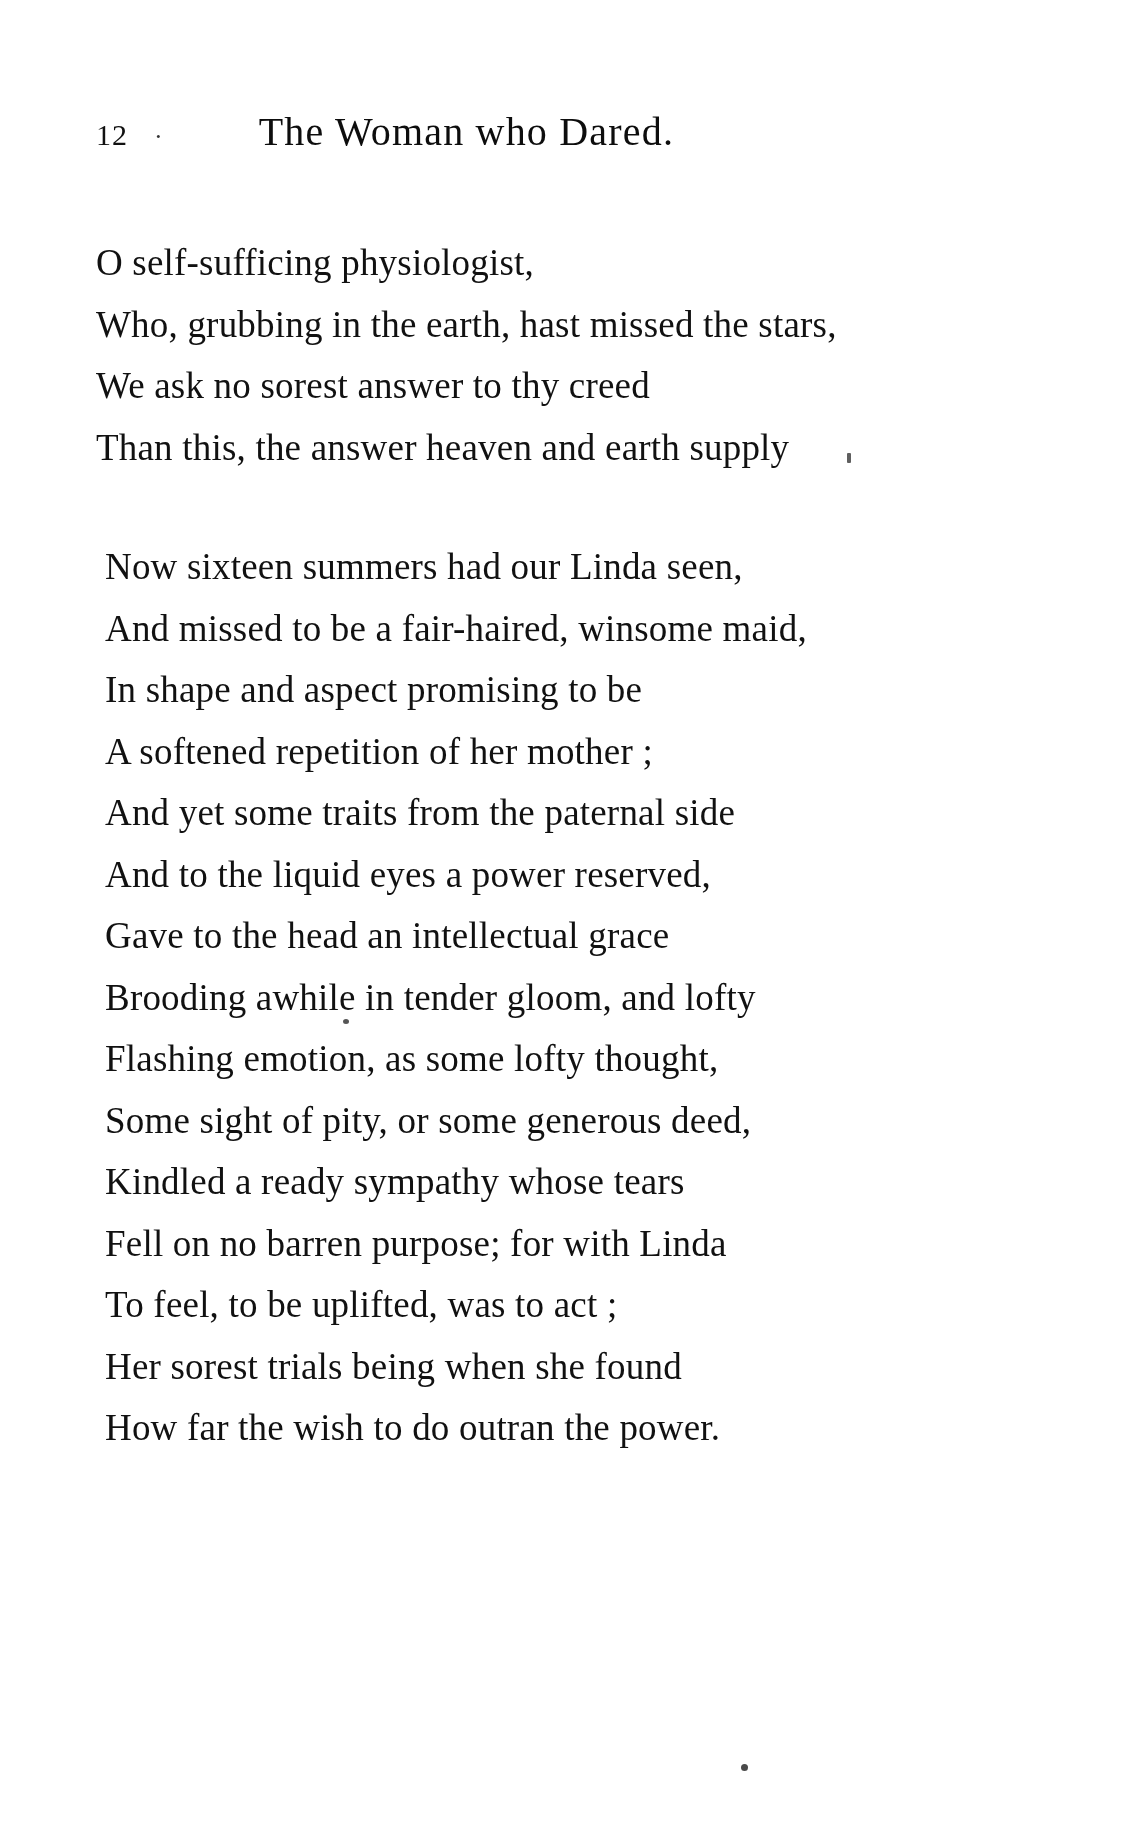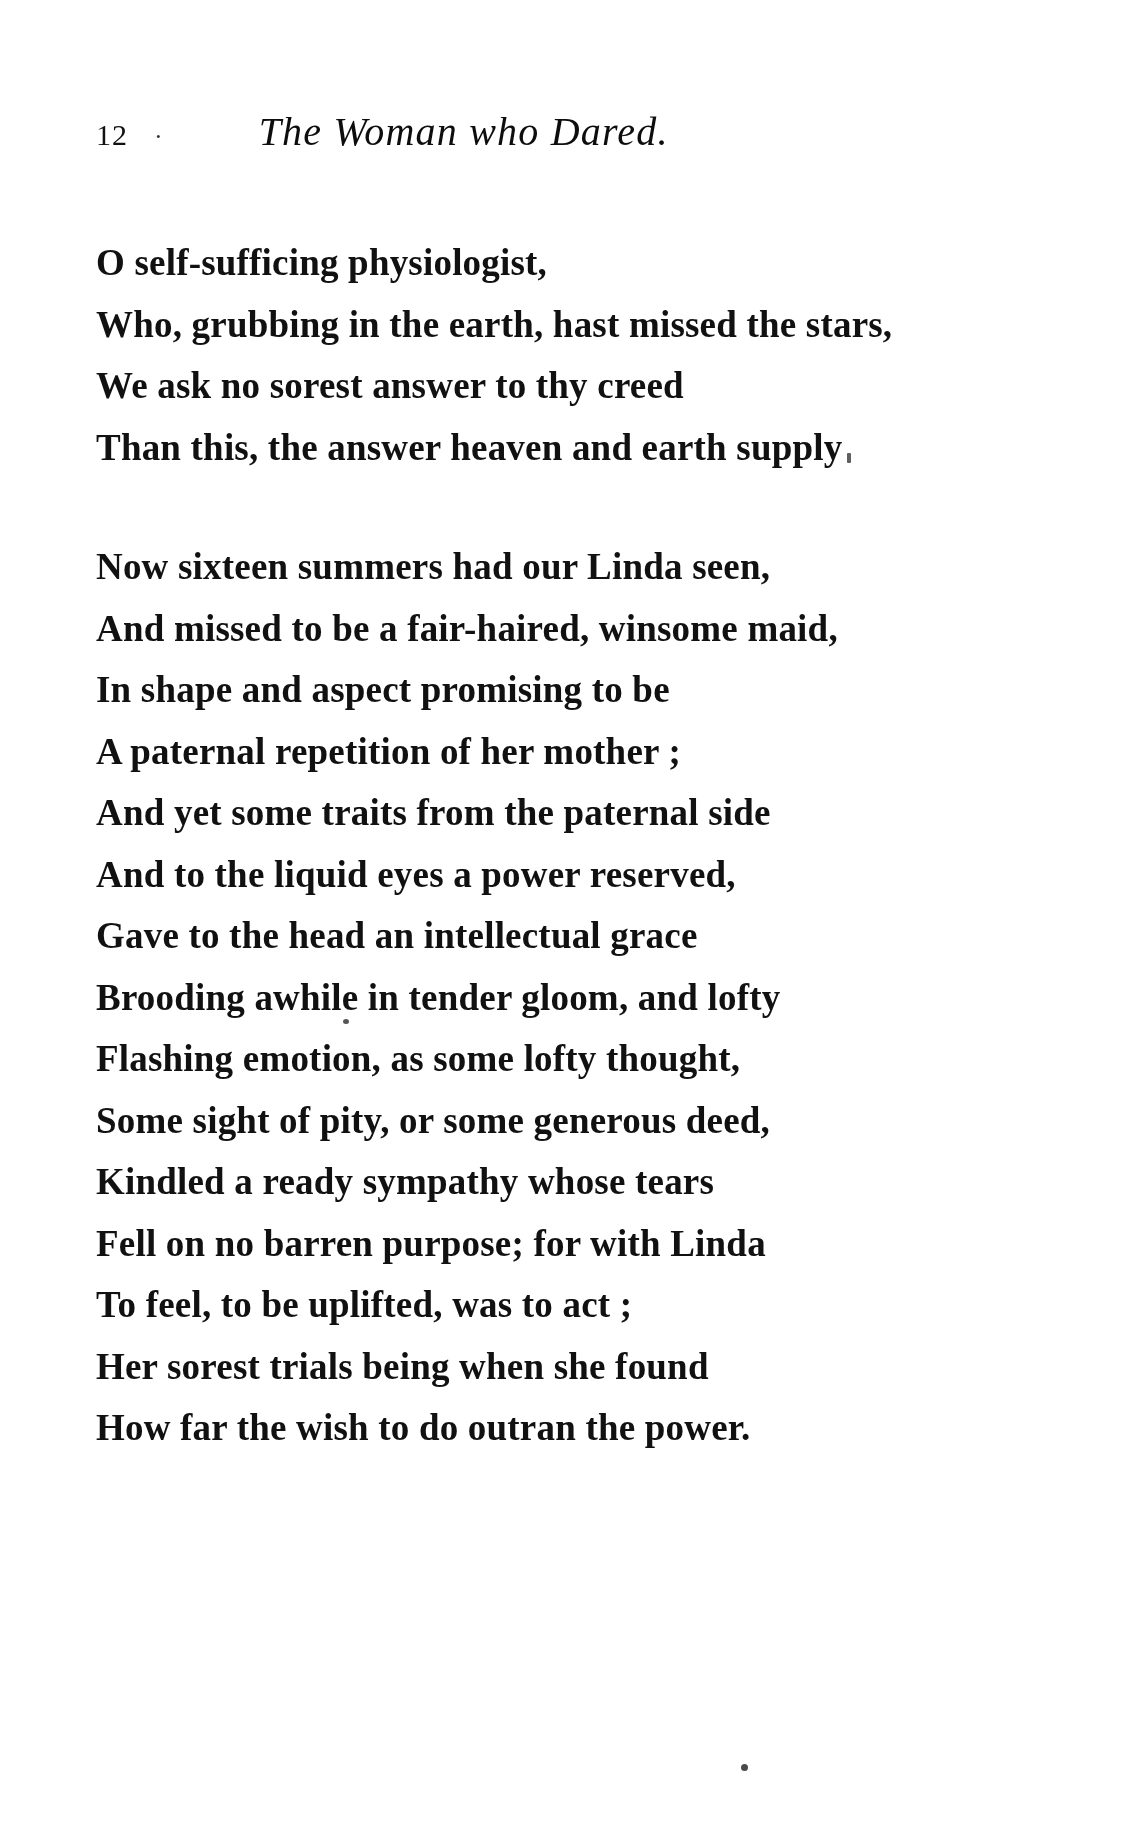--- a/index.html
+++ b/index.html
@@ -38,40 +38,39 @@
     font-family: "Liberation Serif", serif;
     padding-left: 0px;
     color: #111;
   }
   .folio-dot {
     font-size: 26px;
     margin-left: 26px;
     color: #333;
   }
   .head-title {
-    font-style: italic;
     font-size: 40px;
     letter-spacing: 1.2px;
     margin-left: 96px;
     white-space: nowrap;
     color: #0d0d0d;
   }
   
   .poem {
     position: absolute;
     top: 228px;
     left: 96px;
     width: 960px;
-    font-weight: bold;
   }
   .stanza {
     margin: 0 0 58px 0;
   }
   .stanza:last-child {
     margin-bottom: 0;
+    margin-left: 9px;
   }
   .line {
     font-size: 37px;
     line-height: 61.5px;
     letter-spacing: 0.2px;
     white-space: nowrap;
     color: #111;
   }
   
   .speck {
@@ -100,21 +99,21 @@
       <div class="line">O self-sufficing physiologist,</div>
       <div class="line">Who, grubbing in the earth, hast missed the stars,</div>
       <div class="line">We ask no sorest answer to thy creed</div>
       <div class="line">Than this, the answer heaven and earth supply</div>
     </div>
 
     <div class="stanza">
       <div class="line">Now sixteen summers had our Linda seen,</div>
       <div class="line">And missed to be a fair-haired, winsome maid,</div>
       <div class="line">In shape and aspect promising to be</div>
-      <div class="line">A paternal repetition of her mother ;</div>
+      <div class="line">A softened repetition of her mother ;</div>
       <div class="line">And yet some traits from the paternal side</div>
       <div class="line">And to the liquid eyes a power reserved,</div>
       <div class="line">Gave to the head an intellectual grace</div>
       <div class="line">Brooding awhile in tender gloom, and lofty</div>
       <div class="line">Flashing emotion, as some lofty thought,</div>
       <div class="line">Some sight of pity, or some generous deed,</div>
       <div class="line">Kindled a ready sympathy whose tears</div>
       <div class="line">Fell on no barren purpose; for with Linda</div>
       <div class="line">To feel, to be uplifted, was to act ;</div>
       <div class="line">Her sorest trials being when she found</div>

